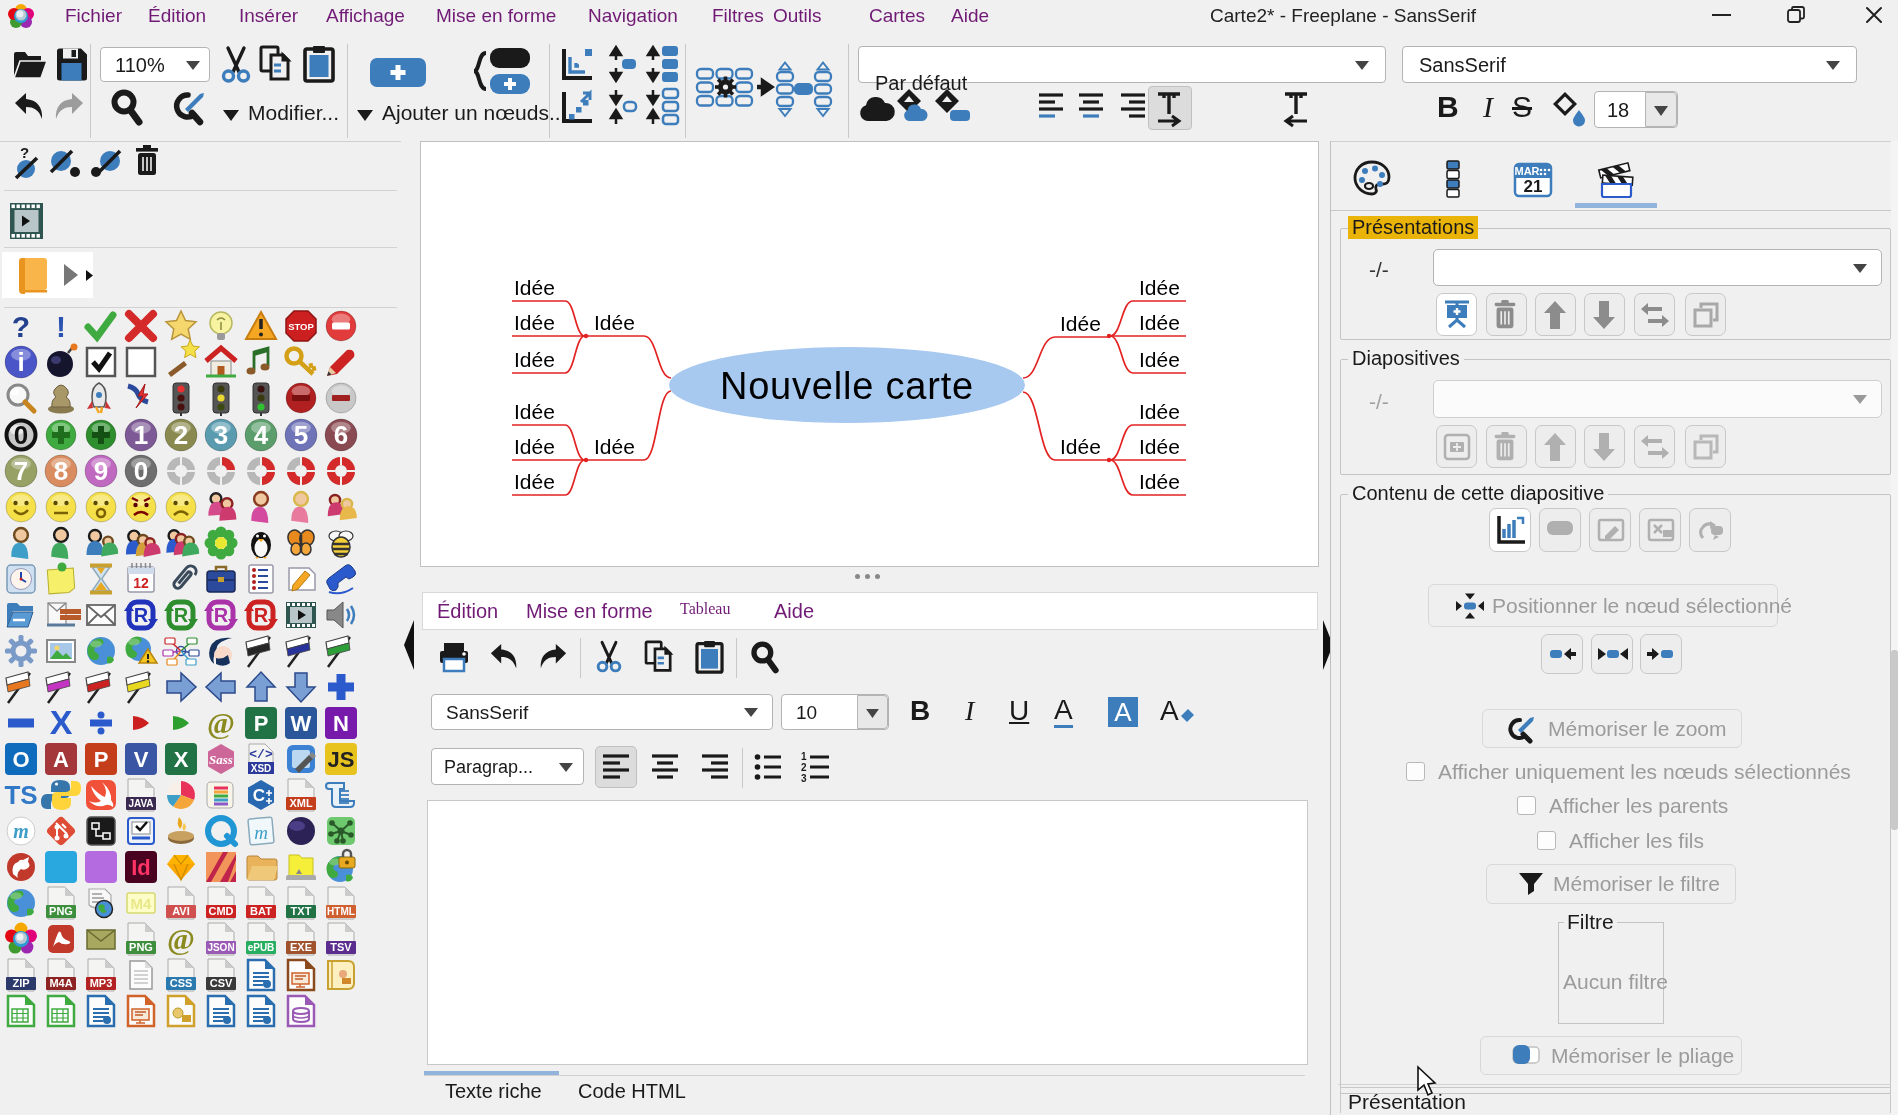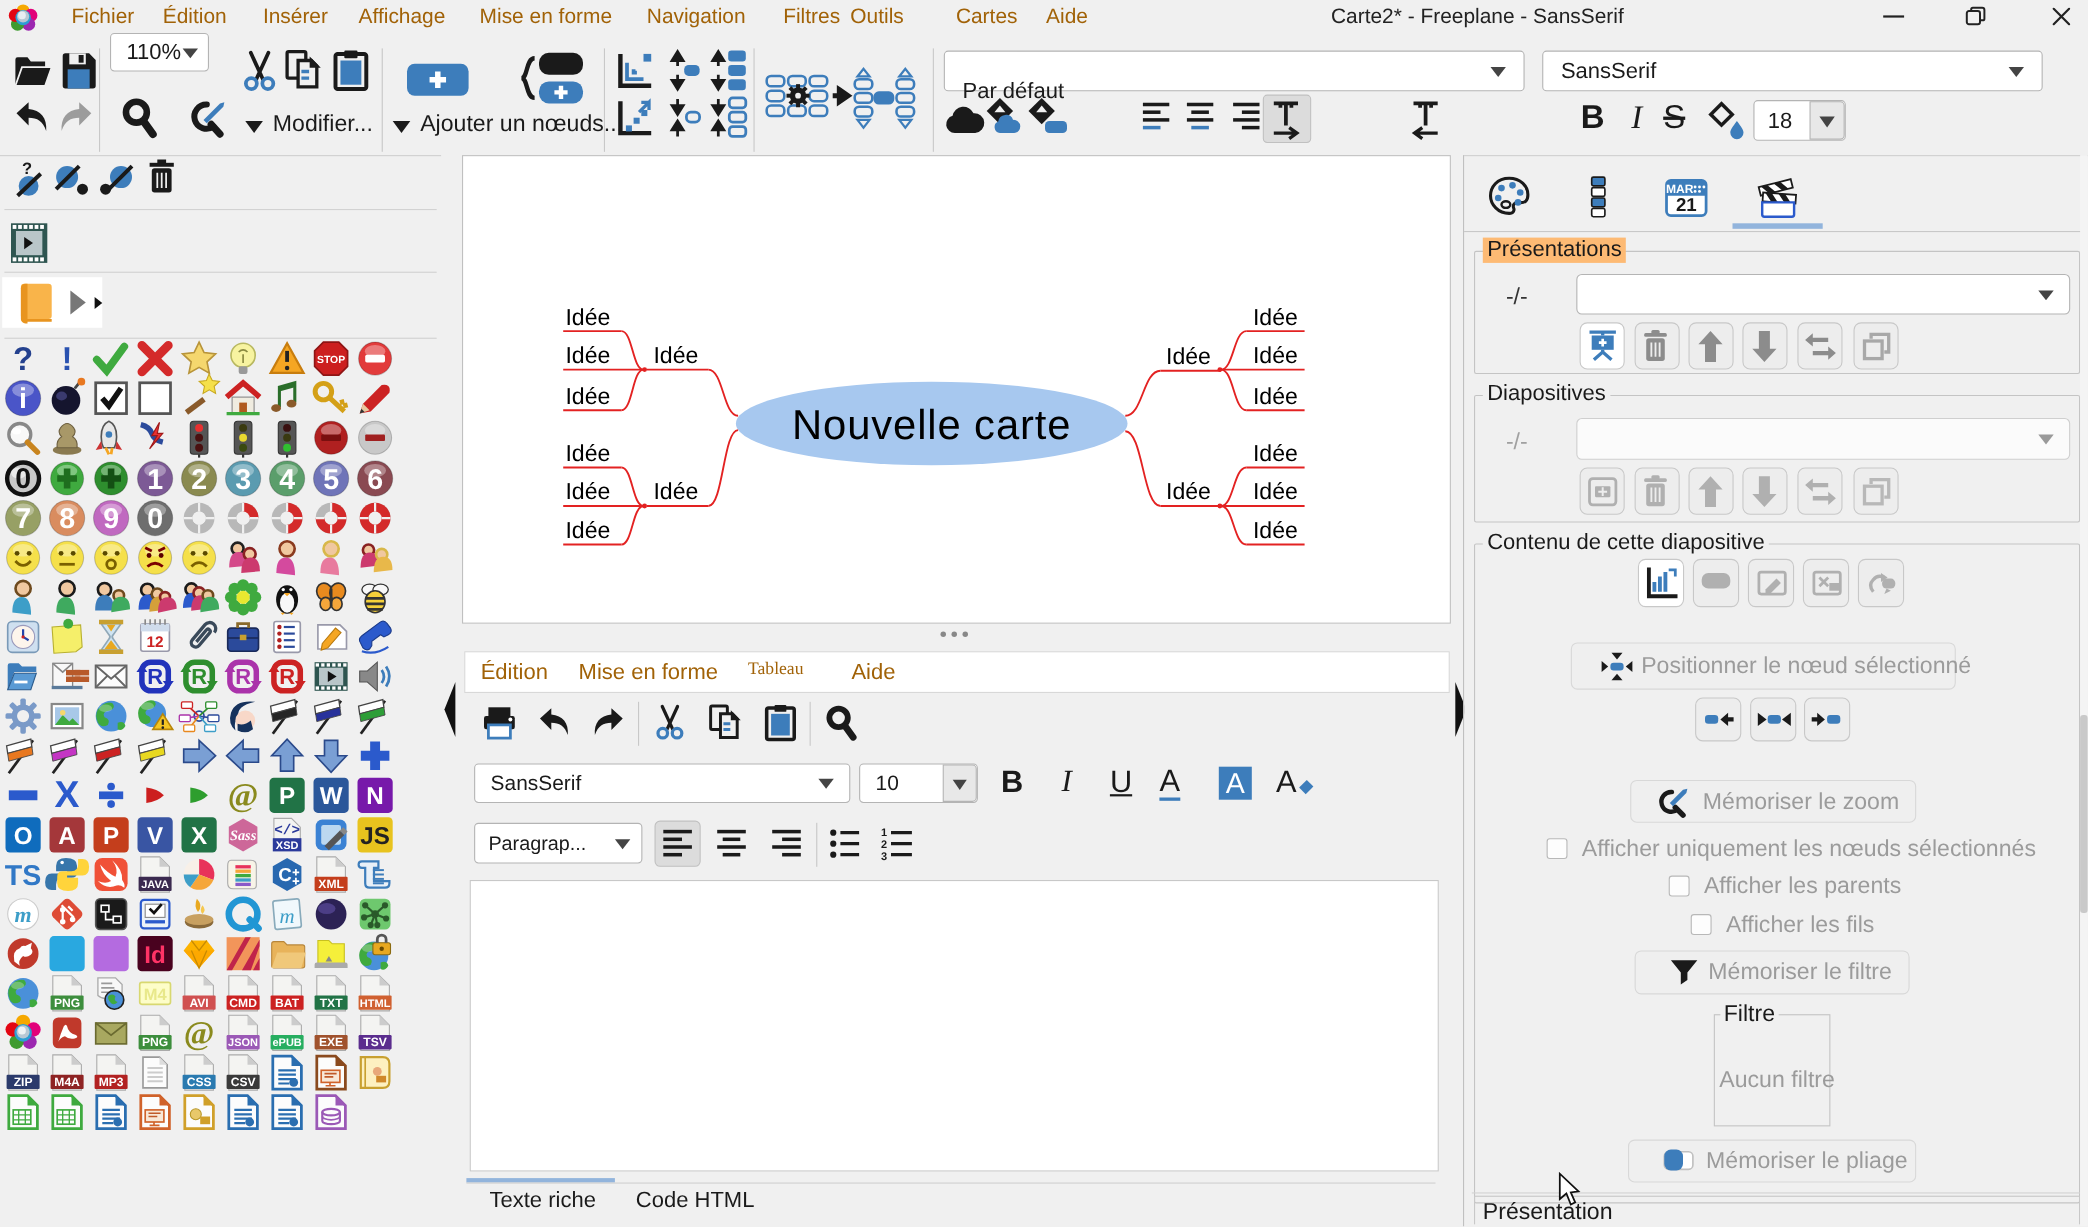--- a/index.html
+++ b/index.html
@@ -3,21 +3,21 @@
 <style>
 * { margin:0; padding:0; box-sizing:border-box; }
 html,body { width:1898px; height:1115px; overflow:hidden; }
 body { font-family:"Liberation Sans", sans-serif; background:#f0f0f0; color:#1a1a1a; position:relative; }
 .abs { position:absolute; }
 .cb { background:#fff; border:1px solid #b4b4b4; border-radius:4px; position:absolute; }
 .cb .arr { position:absolute; right:9px; top:50%; margin-top:-4px; width:0; height:0; border-left:7px solid transparent; border-right:7px solid transparent; border-top:9px solid #444; }
 .sep { position:absolute; width:1px; background:#c8c8c8; }
 .hsep { position:absolute; height:1px; background:#d2d2d2; }
 .gbtn { position:absolute; background:#f2f2f2; border:1px solid #dcdcdc; border-radius:6px; }
-.menu { font-size:19px; color:#a16207; }
+.menu { font-size:19px; color:#701a75; }
 svg { position:absolute; overflow:visible; }
 .gray { color:#9b9b9b; }
 </style></head>
 <body>
 
 <div class="abs" style="left:0;top:0;width:1898px;height:31px;background:#f0f0f0;"></div>
 <svg class="abs" style="left:6px;top:2px" width="30" height="28" viewBox="0 0 30 28">
 <circle cx="15" cy="8" r="6" fill="#f6a800"></circle>
 <circle cx="22" cy="12" r="6" fill="#e2007a"></circle>
 <circle cx="20" cy="20" r="6" fill="#9c27b0"></circle>
@@ -51,21 +51,21 @@
 <path d="M2 30 L2 6 a2 2 0 0 1 2-2 h9 l3 4 h13 v6 H8 z" fill="#1a1a1a"></path>
 <path d="M2 30 L8 13 h27 l-6 17 z" fill="#1a1a1a" stroke="#f0f0f0" stroke-width="1.6"></path>
 </svg>
 <svg class="abs" style="left:55px;top:47px" width="33" height="35" viewBox="0 0 33 35">
 <path d="M2 4 a2.5 2.5 0 0 1 2.5-2.5 H26 l6 6 V31 a2.5 2.5 0 0 1 -2.5 2.5 H4.5 A2.5 2.5 0 0 1 2 31 z" fill="#1a1a1a"></path>
 <rect x="8" y="1.5" width="15" height="10" fill="#f0f0f0"></rect>
 <rect x="16.5" y="3" width="4.5" height="7" fill="#1a1a1a"></rect>
 <rect x="6.5" y="16" width="20" height="17.5" fill="#3d7dbb"></rect>
 </svg>
 <div class="sep" style="left:90px;top:44px;height:94px;"></div>
-<div class="cb" style="left:100px;top:30px;width:90px;height:35px;">
+<div class="cb" style="left:100px;top:47px;width:110px;height:35px;">
     <span style="position:absolute;left:14px;top:6px;font-size:20px;">110%</span>
     <span class="arr"></span>
   </div>
 <svg class="abs" style="left:221px;top:46px" width="30" height="38" viewBox="0 0 30 38">
 <path d="M7 2 L18 26 M23 2 L12 26" stroke="#1a1a1a" stroke-width="3.4" stroke-linecap="round"></path>
 <circle cx="7.5" cy="30" r="5" fill="none" stroke="#3d7dbb" stroke-width="3.4"></circle>
 <circle cx="22.5" cy="30" r="5" fill="none" stroke="#3d7dbb" stroke-width="3.4"></circle>
 </svg>
 <svg class="abs" style="left:259px;top:45px" width="33" height="38" viewBox="0 0 33 38" fill="none" stroke="#1a1a1a" stroke-width="3">
 <rect x="2" y="2" width="17" height="24" rx="1.5"></rect>
@@ -1160,21 +1160,21 @@
     </g>
 <g transform="rotate(4 18 28)">
       <rect x="4" y="16" width="30" height="8" fill="#fff" stroke="#1a1a1a" stroke-width="1.6"></rect>
 <path d="M6 16 l6 8 h6 l-6 -8 z M18 16 l6 8 h6 l-6 -8 z M30 16 l4 6" fill="#1a1a1a"></path>
     </g>
 <path d="M4 24 h29 v11 a2 2 0 0 1 -2 2 H6 a2 2 0 0 1 -2 -2 z" fill="#fff" stroke="#2b5acc" stroke-width="2.2"></path>
   </svg>
 <div class="abs" style="left:1575px;top:203px;width:82px;height:5px;background:#92b4dc;"></div>
 <div class="hsep" style="left:1331px;top:210px;width:566px;background:#c8c8c8;"></div>
 <div class="abs" style="left:1340px;top:228px;width:551px;height:112px;border:1px solid #c4c4c4;border-radius:2px;"></div>
-<div class="abs" style="left:1348px;top:216px;background:#fdba74;padding:0 4px;font-size:20px;">Présentations</div>
+<div class="abs" style="left:1348px;top:216px;background:#eab308;padding:0 4px;font-size:20px;">Présentations</div>
 <div class="abs" style="left:1369px;top:258px;font-size:21px;color:#333;">-/-</div>
 <div class="cb" style="left:1433px;top:249px;width:449px;height:37px;border-radius:5px;">
     <span class="arr" style="right:14px;"></span>
   </div>
 <div class="abs" style="left:1436px;top:293px;width:41px;height:43px;background:#fff;border:1px solid #c8c8c8;border-radius:7px;"></div>
 <div class="abs" style="left:1486px;top:293px;width:41px;height:43px;background:#ededed;border:1px solid #c8c8c8;border-radius:7px;"></div>
 <div class="abs" style="left:1535px;top:293px;width:41px;height:43px;background:#ededed;border:1px solid #c8c8c8;border-radius:7px;"></div>
 <div class="abs" style="left:1584px;top:293px;width:41px;height:43px;background:#ededed;border:1px solid #c8c8c8;border-radius:7px;"></div>
 <div class="abs" style="left:1634px;top:293px;width:41px;height:43px;background:#ededed;border:1px solid #c8c8c8;border-radius:7px;"></div>
 <div class="abs" style="left:1685px;top:293px;width:41px;height:43px;background:#ededed;border:1px solid #c8c8c8;border-radius:7px;"></div>

